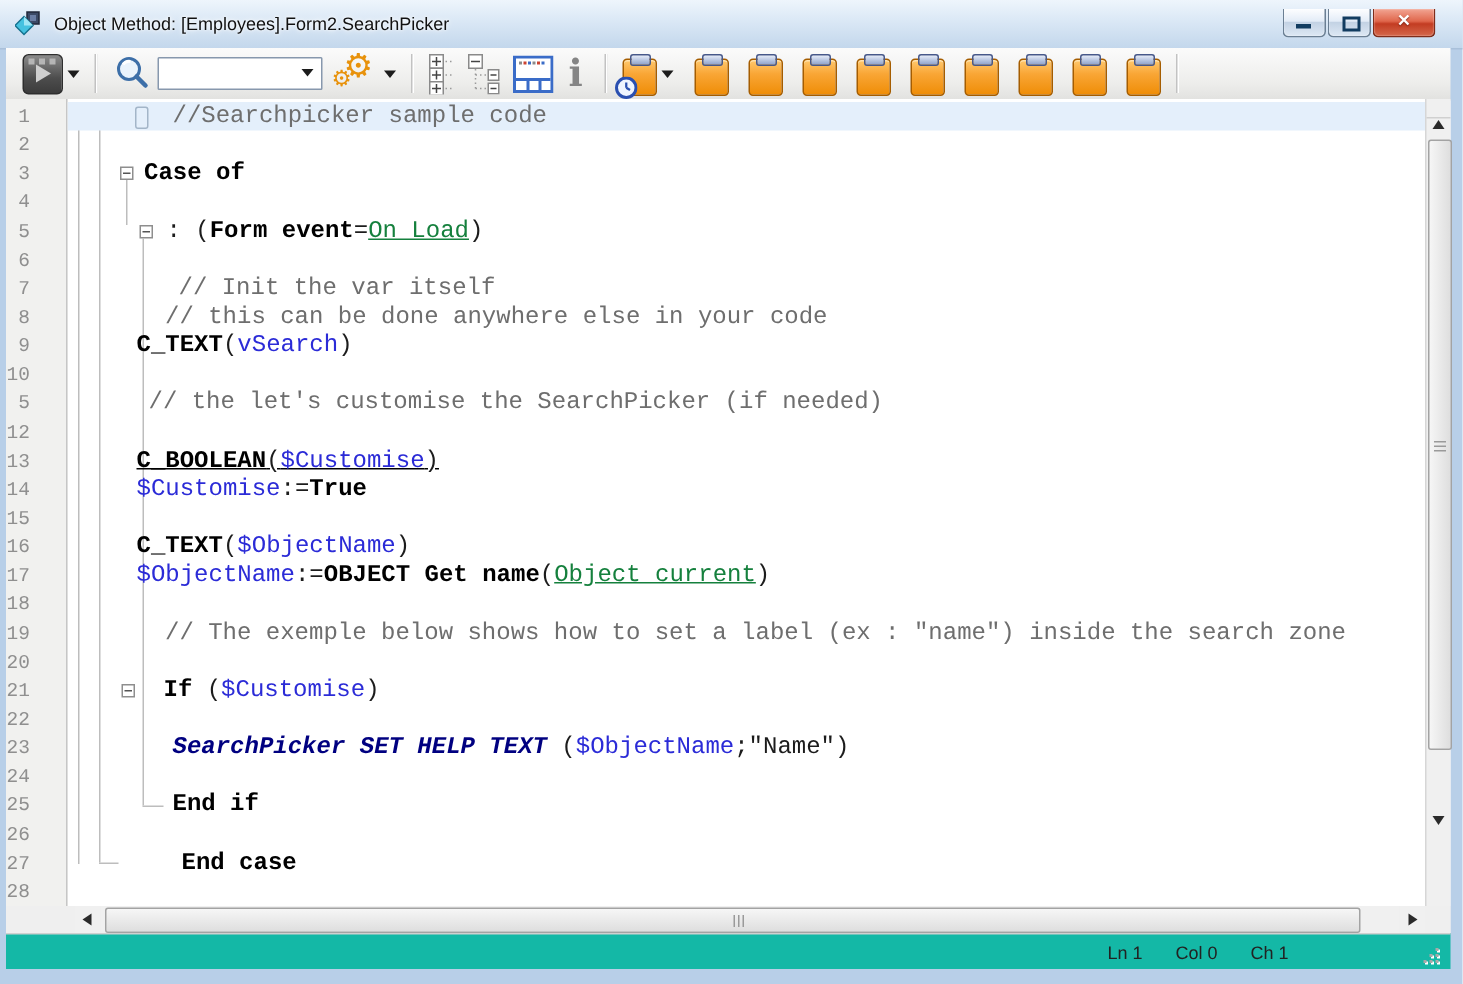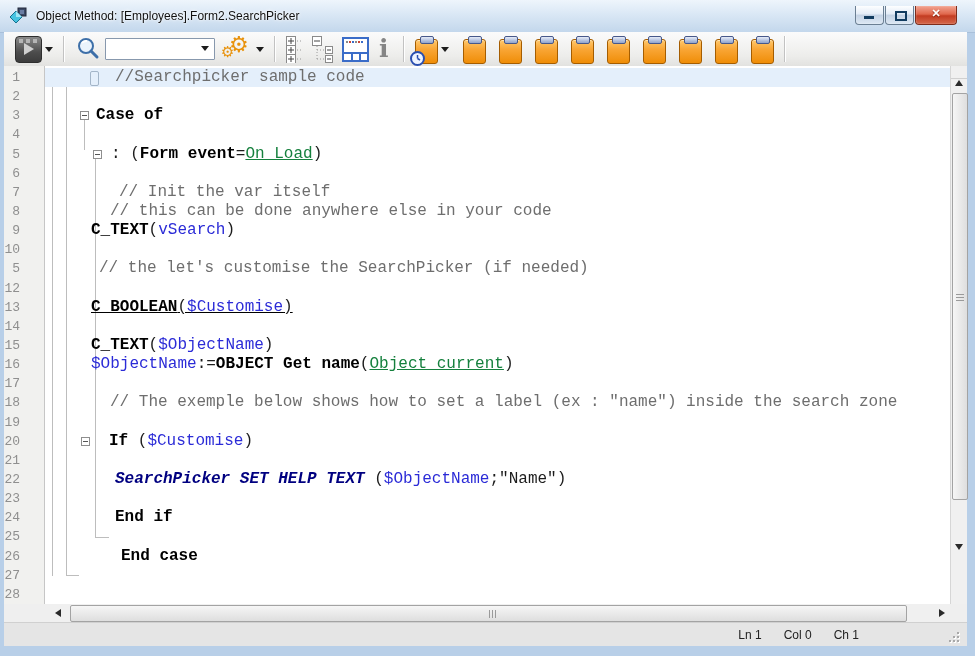--- a/index.html
+++ b/index.html
@@ -98,21 +98,21 @@
   .arr-right{position:absolute;top:5px;left:6px;width:0;height:0;
     border-top:4px solid transparent;border-bottom:4px solid transparent;border-left:6px solid #2a2a2a;}
   .htrack{flex:1;position:relative;background:#f0f0f0;}
   .hthumb{position:absolute;left:3px;top:1px;width:835px;height:15px;border:1px solid #a3a3a3;border-radius:2px;
     background:linear-gradient(180deg,#f6f6f6,#dedede);}
   .hgrip{position:absolute;left:50%;top:4px;width:1px;height:8px;background:#9a9a9a;
     box-shadow:3px 0 #9a9a9a,6px 0 #9a9a9a;}
   .hcorner{width:17px;background:#efefef;}
 
   
-  .statusbar{position:absolute;left:4px;top:622px;width:963px;height:23px;background:#e5e5e5;
+  .statusbar{position:absolute;left:4px;top:622px;width:963px;height:23px;background:#14b8a6;
     border-top:1px solid #d0d0d0;}
   .statustext{position:absolute;right:108px;top:0;height:23px;display:flex;align-items:center;
     font-size:12px;color:#222;}
   .statustext span{margin-left:22px;}
   .grip{position:absolute;right:8px;bottom:4px;width:10px;height:10px;}
   .grip i{position:absolute;width:2px;height:2px;background:#a8a8a8;box-shadow:1px 1px 0 #fff;}
 </style>
 </head>
 <body>
 
@@ -311,20 +311,21 @@
       <div class="row"></div>
       <div class="row"><span class="fold" style="left: 48px;"></span><span class="codeline" style="left: 66px;"><span class="plain">: (</span><span class="kw">Form event</span><span class="plain">=</span><span class="const">On Load</span><span class="plain">)</span></span></div>
       <div class="row"></div>
       <div class="row"><span class="codeline" style="left: 74px;"><span class="comment">// Init the var itself</span></span></div>
       <div class="row"><span class="codeline" style="left: 65px;"><span class="comment">// this can be done anywhere else in your code</span></span></div>
       <div class="row"><span class="codeline" style="left: 46px;"><span class="kw">C_TEXT</span><span class="plain">(</span><span class="var">vSearch</span><span class="plain">)</span></span></div>
       <div class="row"></div>
       <div class="row"><span class="codeline" style="left: 54px;"><span class="comment">// the let's customise the SearchPicker (if needed)</span></span></div>
       <div class="row"></div>
       <div class="row"><span class="codeline" style="left: 46px; text-decoration: underline;"><span class="kw">C_BOOLEAN</span><span class="plain">(</span><span class="var">$Customise</span><span class="plain">)</span></span></div>
+      <div class="row"><span class="codeline" style="left: 46px;"><span class="var">$Customise</span><span class="plain">:=</span><span class="kw">True</span></span></div>
       <div class="row"></div>
       <div class="row"><span class="codeline" style="left: 46px;"><span class="kw">C_TEXT</span><span class="plain">(</span><span class="var">$ObjectName</span><span class="plain">)</span></span></div>
       <div class="row"><span class="codeline" style="left: 46px;"><span class="var">$ObjectName</span><span class="plain">:=</span><span class="kw">OBJECT Get name</span><span class="plain">(</span><span class="const">Object current</span><span class="plain">)</span></span></div>
       <div class="row"></div>
       <div class="row"><span class="codeline" style="left: 65px;"><span class="comment">// The exemple below shows how to set a label (ex : "name") inside the search zone</span></span></div>
       <div class="row"></div>
       <div class="row"><span class="fold" style="left: 36px;"></span><span class="codeline" style="left: 64px;"><span class="kw">If</span><span class="plain"> (</span><span class="var">$Customise</span><span class="plain">)</span></span></div>
       <div class="row"></div>
       <div class="row"><span class="codeline" style="left: 70px;"><span class="plugin">SearchPicker SET HELP TEXT</span><span class="plain"> (</span><span class="var">$ObjectName</span><span class="plain">;"Name")</span></span></div>
       <div class="row"></div>

